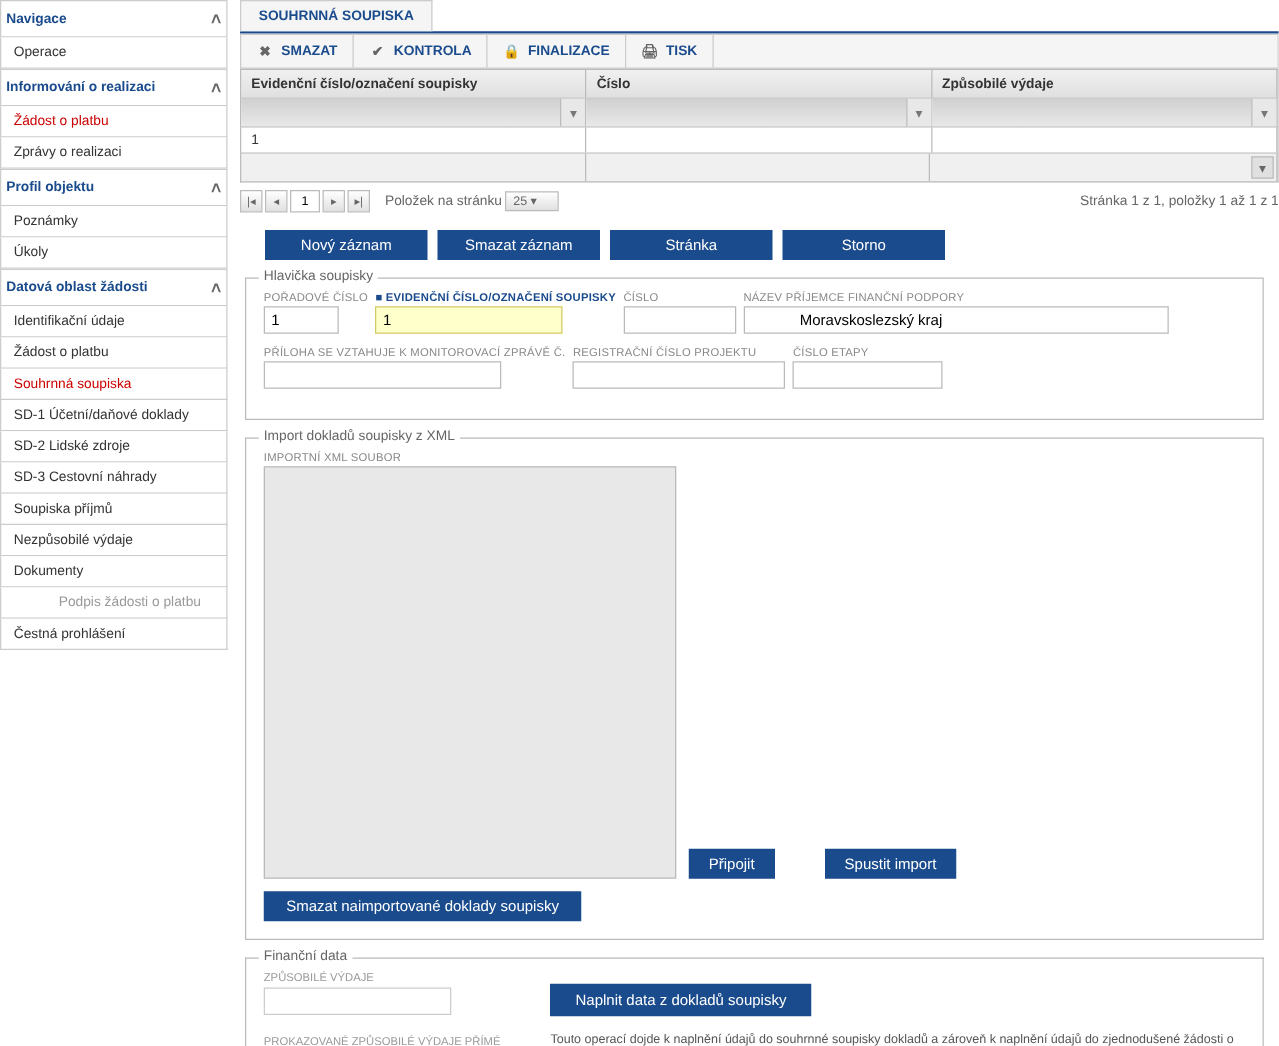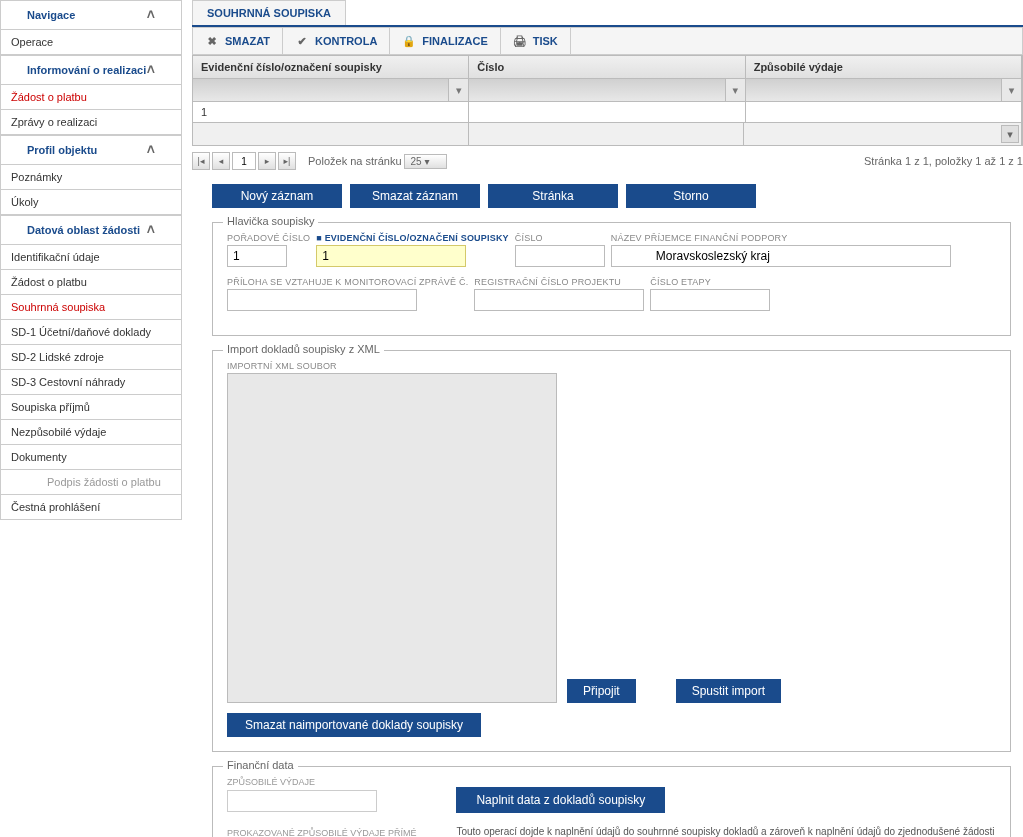--- a/index.html
+++ b/index.html
@@ -2,21 +2,21 @@
 <html><head>
 <meta charset="utf-8">
 <style>
 * { box-sizing: border-box; margin: 0; padding: 0; }
 body { font-family: Arial, sans-serif; font-size: 11px; color: #333; background: #fff; }
 .container { display: flex; width: 1023px; }
 .sidebar { width: 182px; flex-shrink: 0; }
 .main { flex: 1; padding-left: 10px; }
 
 
-.nav-header { background: #fff; border: 1px solid #ccc; padding: 6px 26px; font-weight: bold; color: #1a4b8c; display: flex; justify-content: space-between; align-items: center; cursor: pointer; }
+.nav-header { background: #fff; border: 1px solid #ccc; padding: 6px 4px; font-weight: bold; color: #1a4b8c; display: flex; justify-content: space-between; align-items: center; cursor: pointer; }
 .nav-item { background: #fff; border: 1px solid #ccc; border-top: none; padding: 6px 10px; color: #333; cursor: pointer; }
 .nav-item.red { color: #cc0000; }
 .nav-item.disabled { color: #999; padding-left: 46px; }
 .chevron { font-size: 14px; color: #666; }
 
 
 .tab-bar { border-bottom: 2px solid #1a4b8c; }
 .tab { display: inline-block; background: #f5f5f5; border: 1px solid #ccc; border-bottom: none; padding: 6px 14px; color: #1a4b8c; font-weight: bold; }
 
 
@@ -45,21 +45,21 @@
 .pg-input { width: 24px; height: 18px; border: 1px solid #bbb; text-align: center; font-size: 10px; }
 .pg-label { margin-left: 10px; }
 .pg-select { border: 1px solid #bbb; background: linear-gradient(#fff,#e0e0e0); padding: 1px 16px 1px 6px; font-size: 10px; position:relative;}
 
 
 .action-btns { display: flex; gap: 8px; margin: 8px 0 14px 20px; }
 .blue-btn { background: #1a4b8c; color: #fff; border: none; padding: 5px 0; width: 130px; text-align: center; cursor: pointer; font-size: 12px; }
 .blue-btn.sm { width: auto; padding: 5px 16px; }
 
 
-.fieldset { border: 1px solid #bbb; margin: 0 12px 14px 20px; padding: 10px 14px 14px 14px; position: relative; }
+.fieldset { border: 1px solid #bbb; margin: 0 12px 14px 4px; padding: 10px 14px 14px 14px; position: relative; }
 .legend { position: absolute; top: -8px; left: 10px; background: #fff; padding: 0 4px; color: #666; font-size: 11px; }
 .field-row { display: flex; gap: 6px; margin-bottom: 10px; }
 .field { display: flex; flex-direction: column; }
 .field label { font-size: 9px; color: #888; text-transform: uppercase; margin-bottom: 2px; letter-spacing: 0.2px;}
 .field label.req { color: #1a4b8c; font-weight: bold; }
 .field label.req::before { content: "■ "; color: #1a4b8c; }
 .field input { border: 1px solid #bbb; padding: 3px 5px; height: 22px; font-size: 12px; }
 .field input.highlight { background: #ffffcc; border: 1px solid #d4c96a; }
 .field input.long { width: 340px; padding-left: 44px; }
 .field input.med { width: 150px; }

